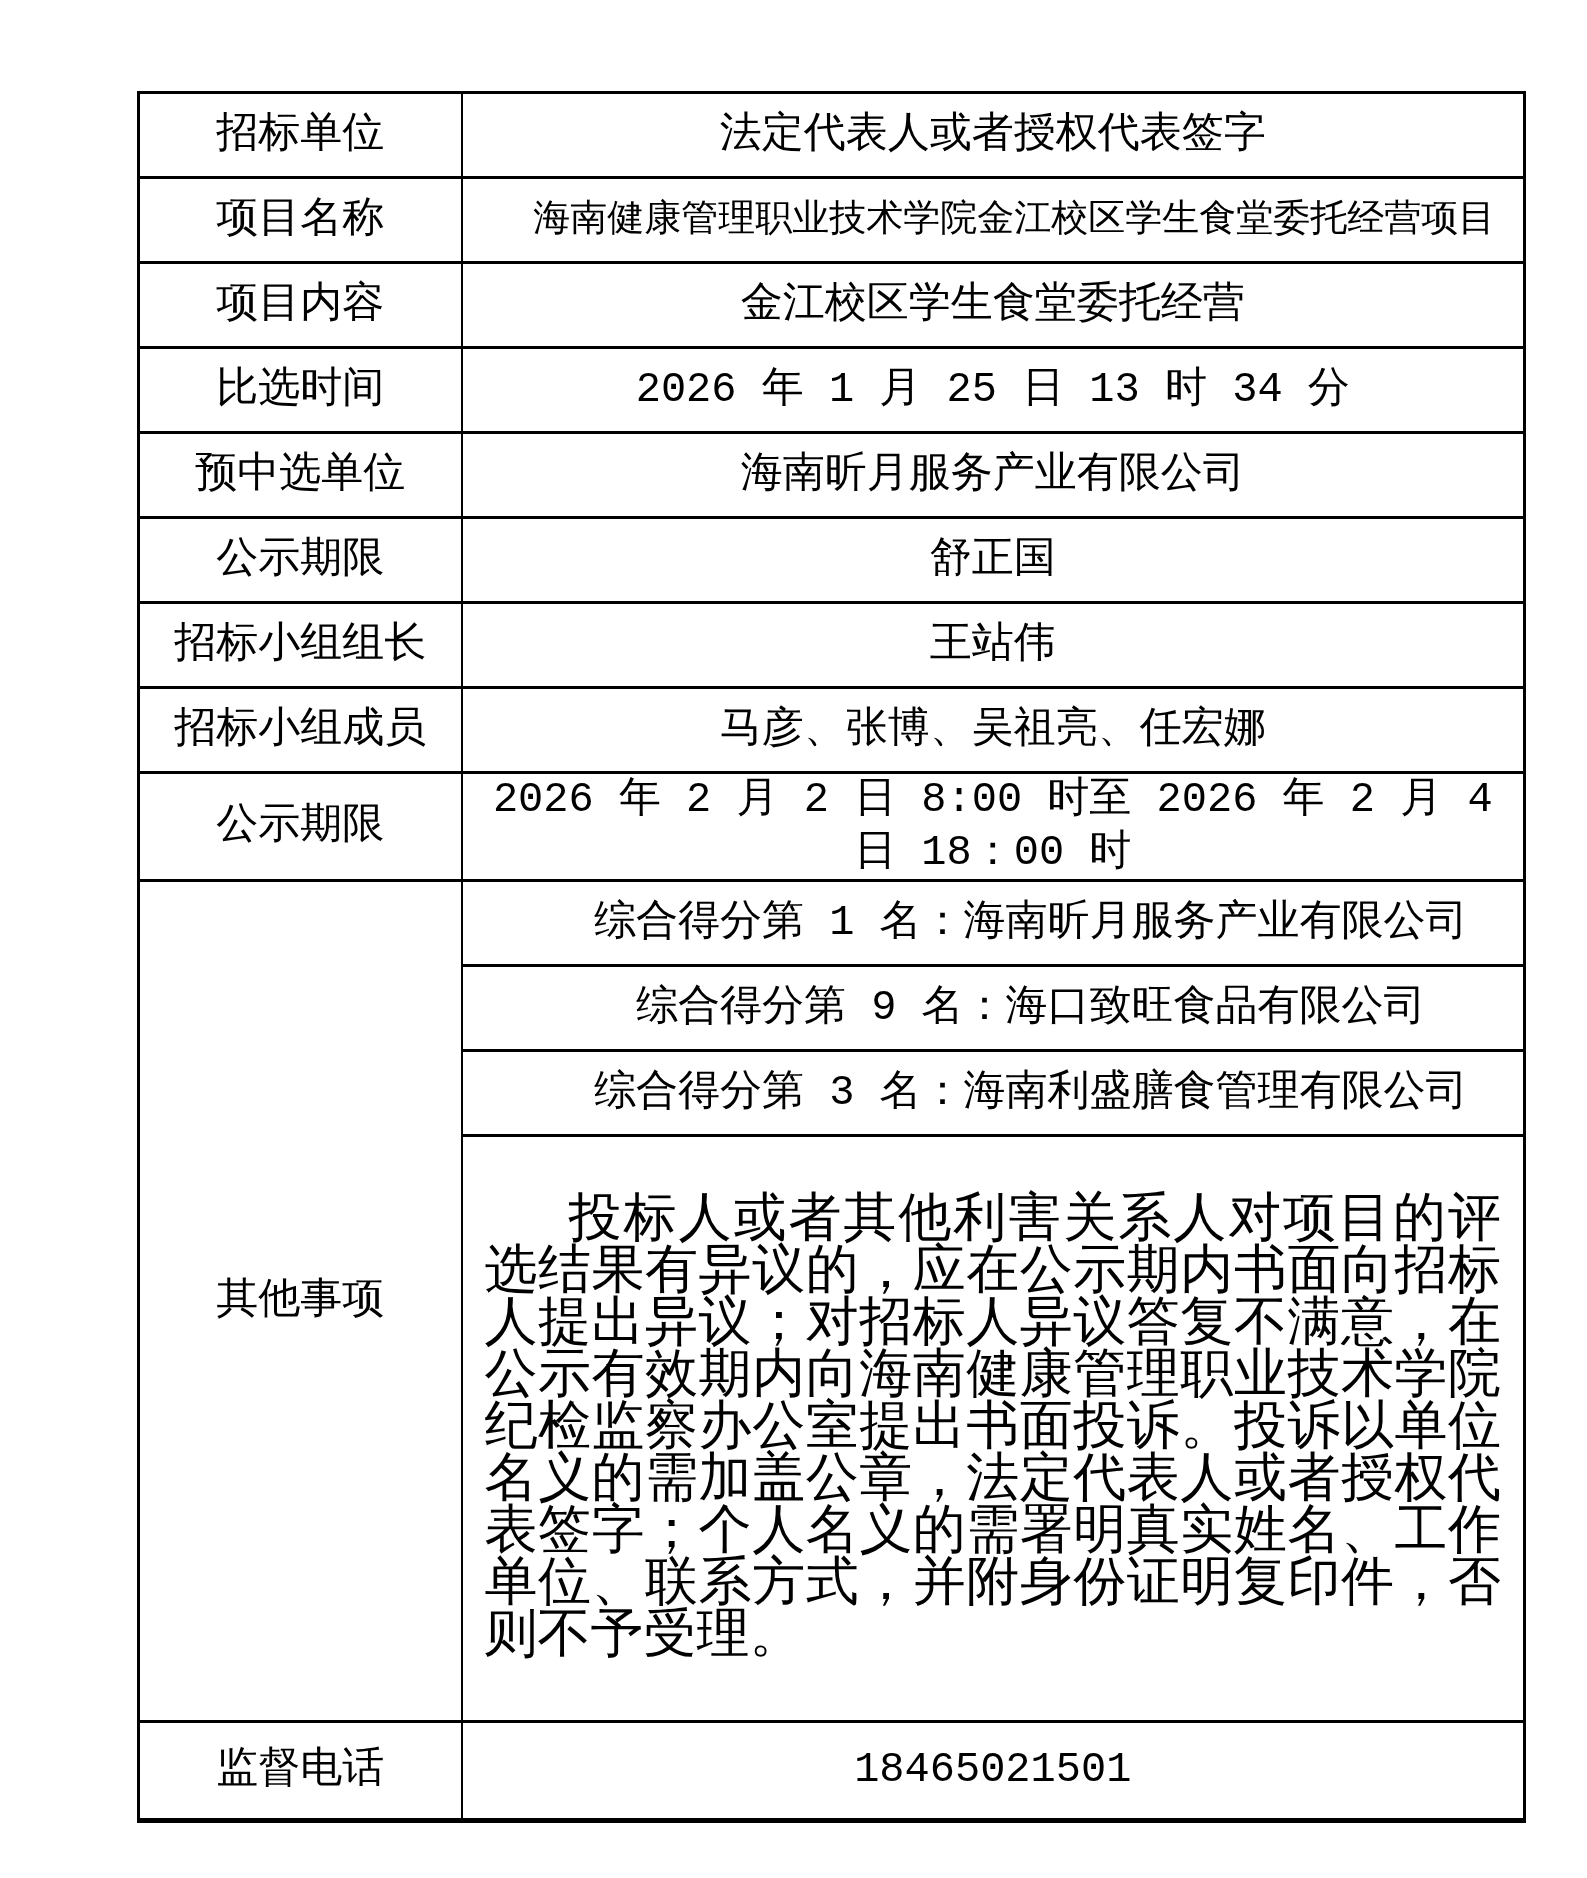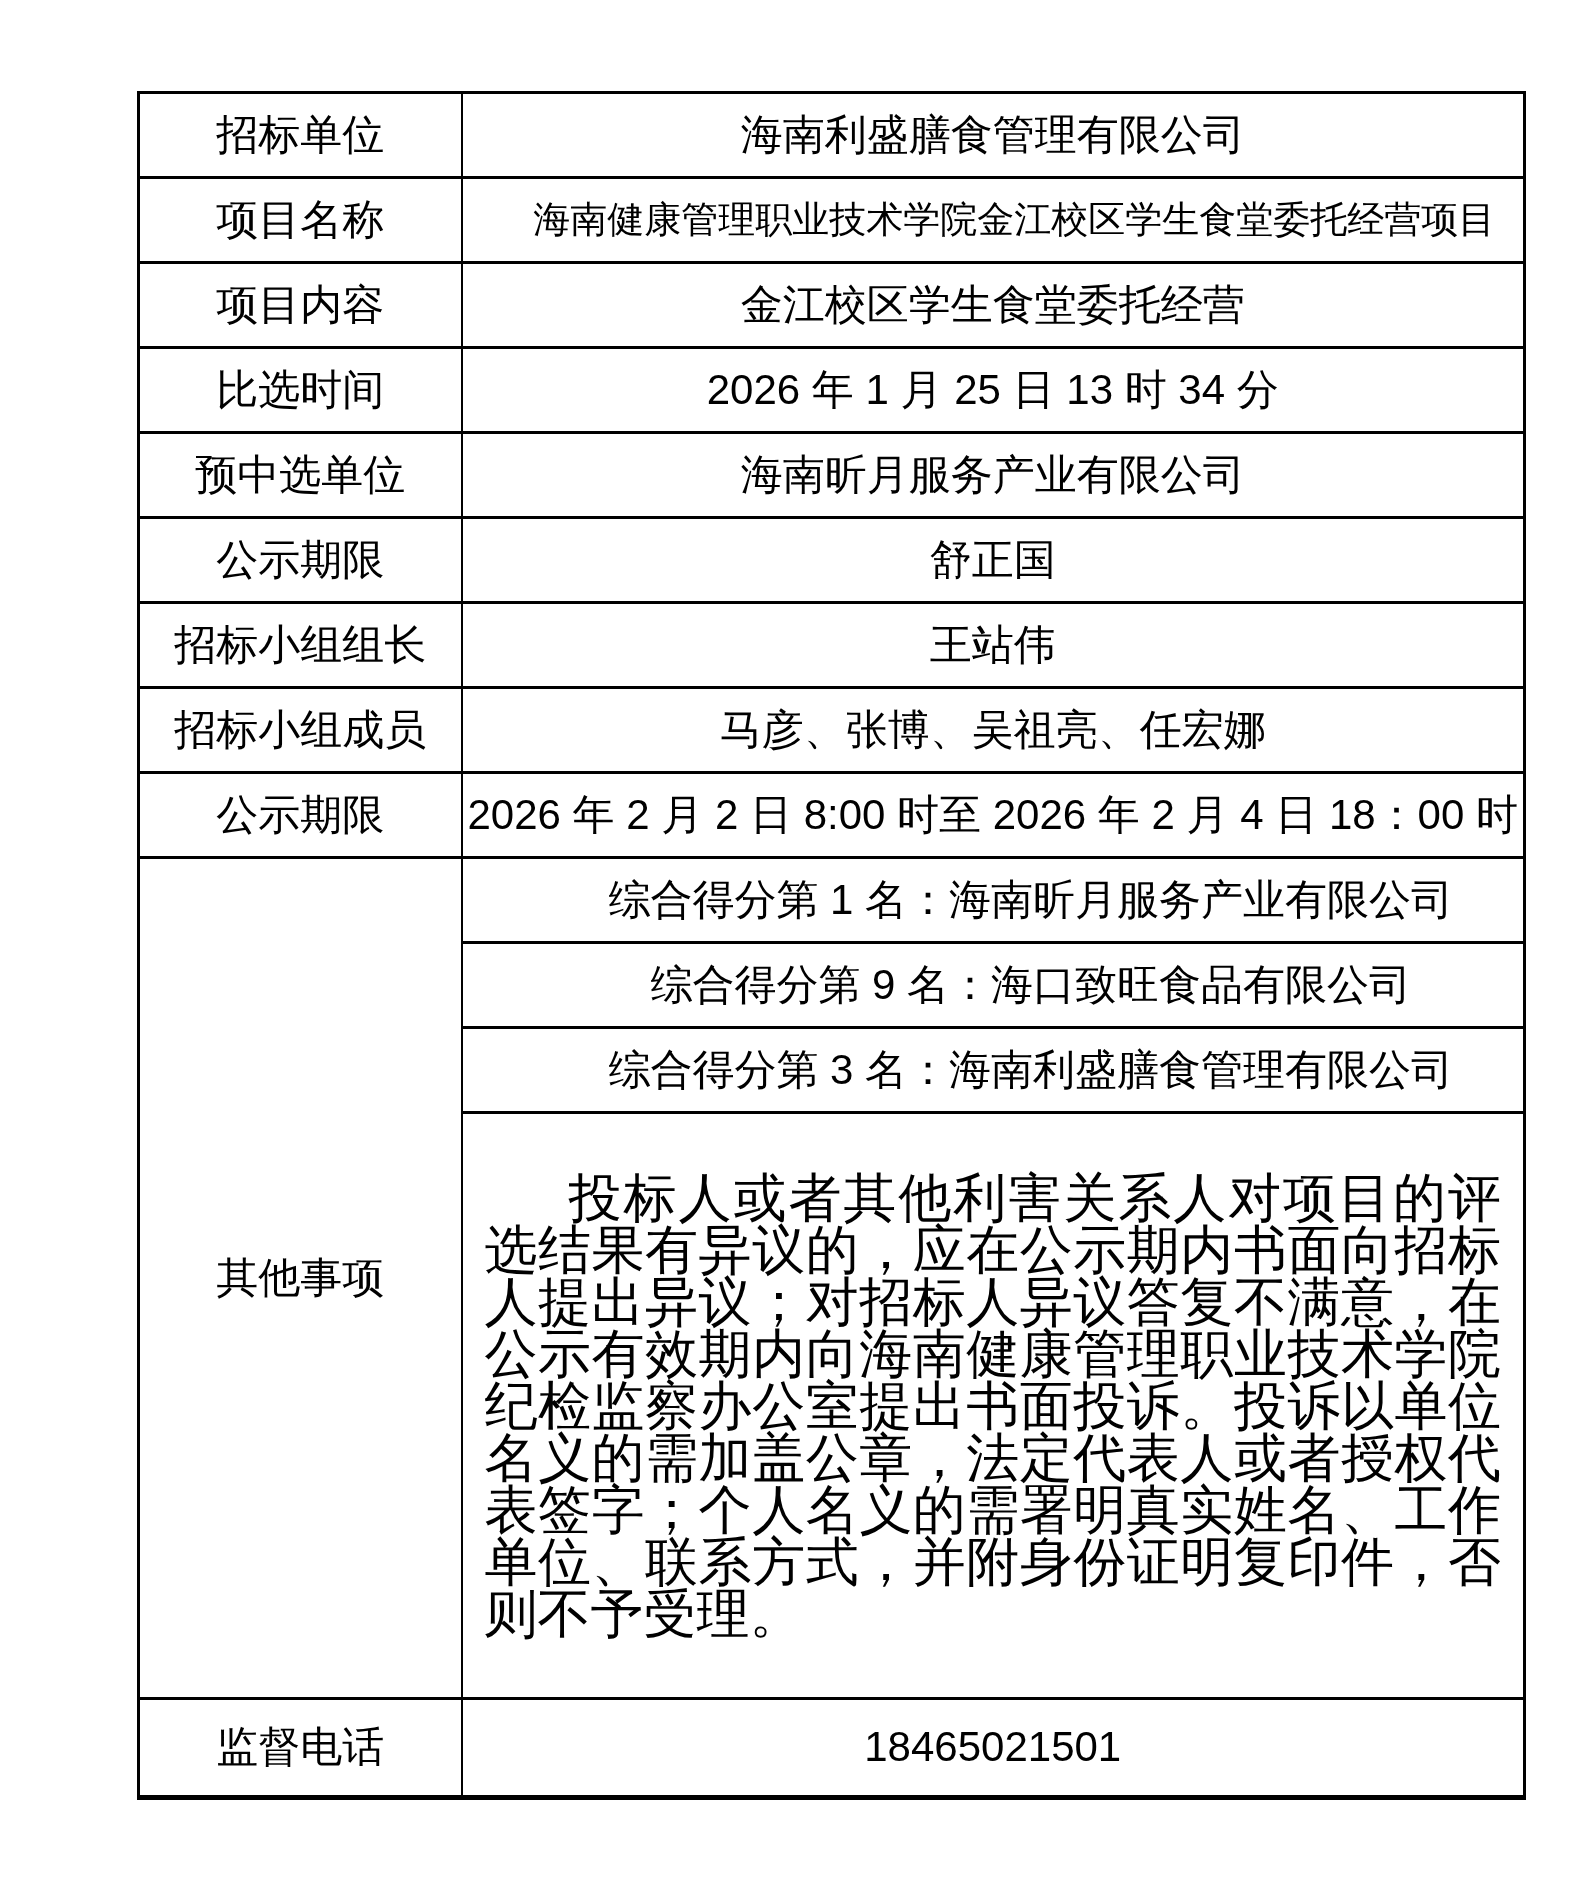--- a/index.html
+++ b/index.html
@@ -5,21 +5,21 @@
   html, body {
     margin: 0;
     padding: 0;
     background: #ffffff;
   }
   .page {
     position: relative;
     width: 1587px;
     height: 1878px;
     background: #ffffff;
-    font-family: Liberation Sans, sans-serif;
+    font-family: Liberation Mono, monospace;
     color: #000000;
   }
   table.doc-table {
     position: absolute;
     left: 137px;
     top: 91px;
     width: 1386px;
     border-collapse: collapse;
     table-layout: fixed;
     border: 3px solid #000000;
@@ -58,21 +58,21 @@
 
 <div class="page">
   <table class="doc-table">
     <colgroup>
         <col class="c1">
         <col class="c2">
       </colgroup>
     <tbody>
       <tr class="r">
         <td>招标单位</td>
-        <td>海南利盛膳食管理有限公司</td>
+        <td>法定代表人或者授权代表签字</td>
       </tr>
       <tr class="r">
         <td>项目名称</td>
         <td class="fit">海南健康管理职业技术学院金江校区学生食堂委托经营项目</td>
       </tr>
       <tr class="r">
         <td>项目内容</td>
         <td>金江校区学生食堂委托经营</td>
       </tr>
       <tr class="r">

